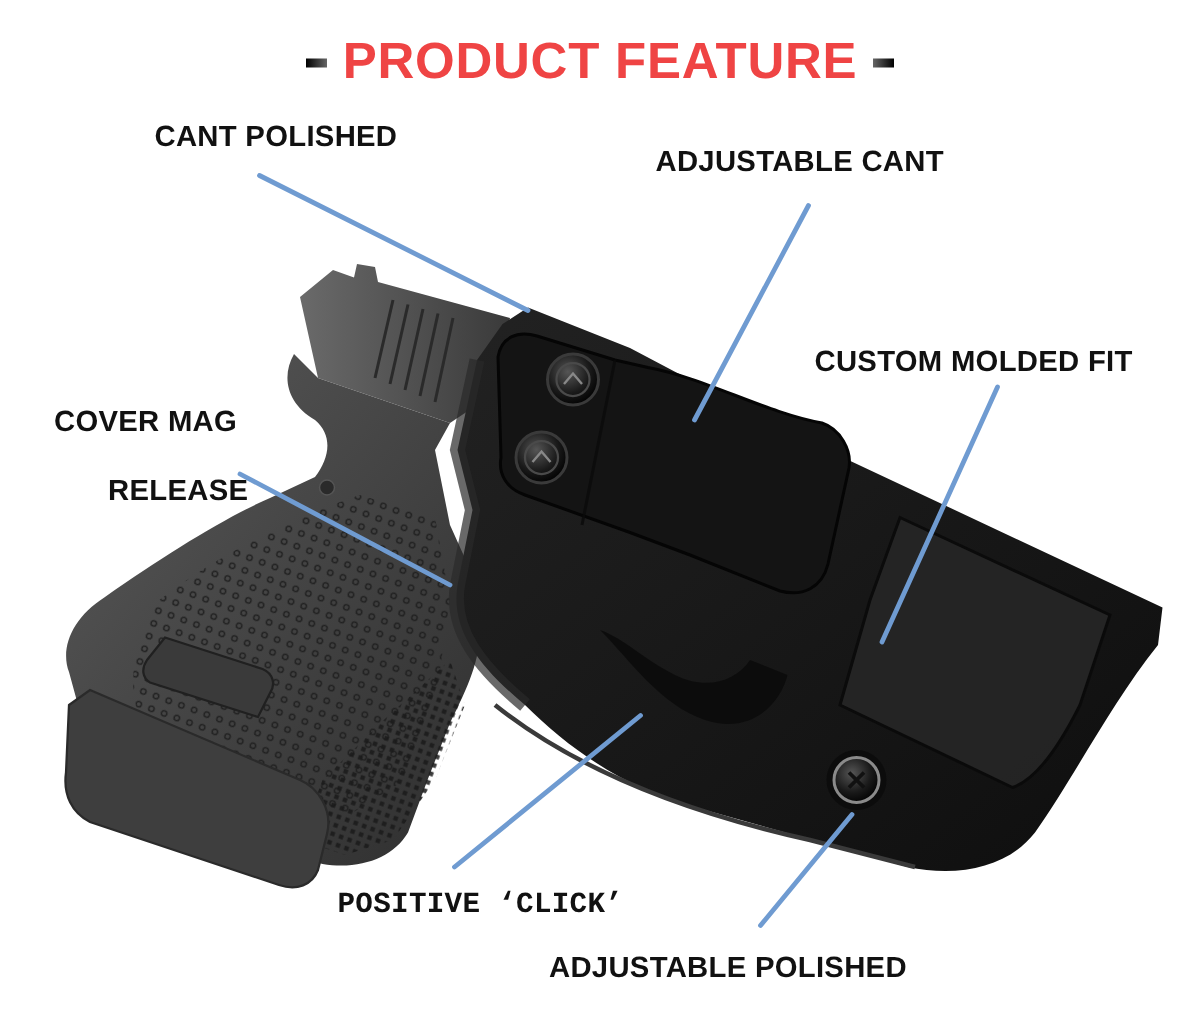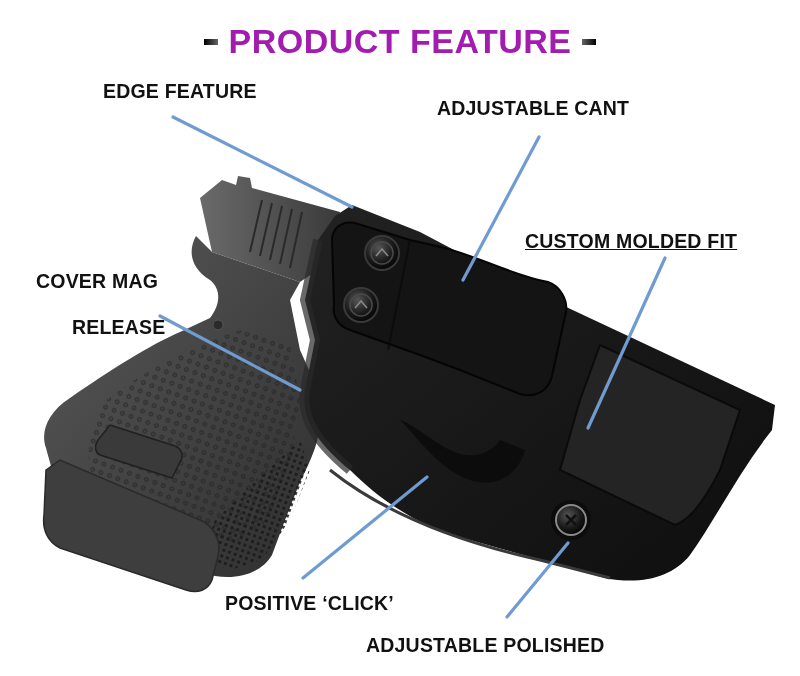--- a/index.html
+++ b/index.html
@@ -1,18 +1,18 @@
 <!DOCTYPE html>
 <html><head>
   <meta charset="utf-8">
   <style>
     html, body { margin: 0; padding: 0; background: #ffffff; }
     body { width: 800px; height: 676px; position: relative; overflow: hidden; font-family: "Liberation Sans", sans-serif; }
     .title-wrap { position: absolute; top: 22px; left: 0; width: 800px; text-align: center; }
-    .title { display: inline-flex; align-items: center; gap: 10px; font-family: "Liberation Sans", sans-serif; font-weight: 700; font-size: 34px; color: #a21caf; letter-spacing: 0.5px; }
+    .title { display: inline-flex; align-items: center; gap: 10px; font-family: "Liberation Sans", sans-serif; font-weight: 700; font-size: 34px; color: #ef4444; letter-spacing: 0.5px; }
     .dash { display: inline-block; width: 14px; height: 6px; background: linear-gradient(90deg, #000 0%, #666 100%); }
     .dash.right { background: linear-gradient(90deg, #666 0%, #000 100%); }
     .label { position: absolute; font-family: "Liberation Sans", sans-serif; font-weight: 700; font-size: 19.5px; color: #111; white-space: nowrap; letter-spacing: 0.2px; }
     svg.art { position: absolute; left: 0; top: 0; }
   </style>
 </head>
 <body>
 
 <div class="title-wrap">
   <span class="title">
@@ -111,19 +111,19 @@
   <g stroke="#6f9bd1" stroke-width="3.2" stroke-linecap="round">
     <line x1="173" y1="117" x2="352" y2="207"></line>
     <line x1="539" y1="137" x2="463" y2="280"></line>
     <line x1="665" y1="258" x2="588" y2="428"></line>
     <line x1="160" y1="316" x2="300" y2="390"></line>
     <line x1="303" y1="578" x2="427" y2="477"></line>
     <line x1="568" y1="543" x2="507" y2="617"></line>
   </g>
 </svg>
 
-<div class="label" style="left:103px; top:80px;">EDGE FEATURE</div>
+<div class="label" style="left:103px; top:80px;">CANT POLISHED</div>
 <div class="label" style="left:437px; top:97px;text-align:right;">ADJUSTABLE CANT</div>
-<div class="label" style="left:525px; top:230px;text-decoration:underline;">CUSTOM MOLDED FIT</div>
+<div class="label" style="left:543px; top:230px;">CUSTOM MOLDED FIT</div>
 <div class="label" style="left:36px; top:270px;">COVER MAG</div>
 <div class="label" style="left:52px; top:316px;margin-left:20px;">RELEASE</div>
-<div class="label" style="left:225px; top:592px;">POSITIVE ‘CLICK’</div>
+<div class="label" style="left:225px; top:592px;font-family:Liberation Mono, monospace;">POSITIVE ‘CLICK’</div>
 <div class="label" style="left:366px; top:634px;">ADJUSTABLE POLISHED</div>
 
 </body></html>

